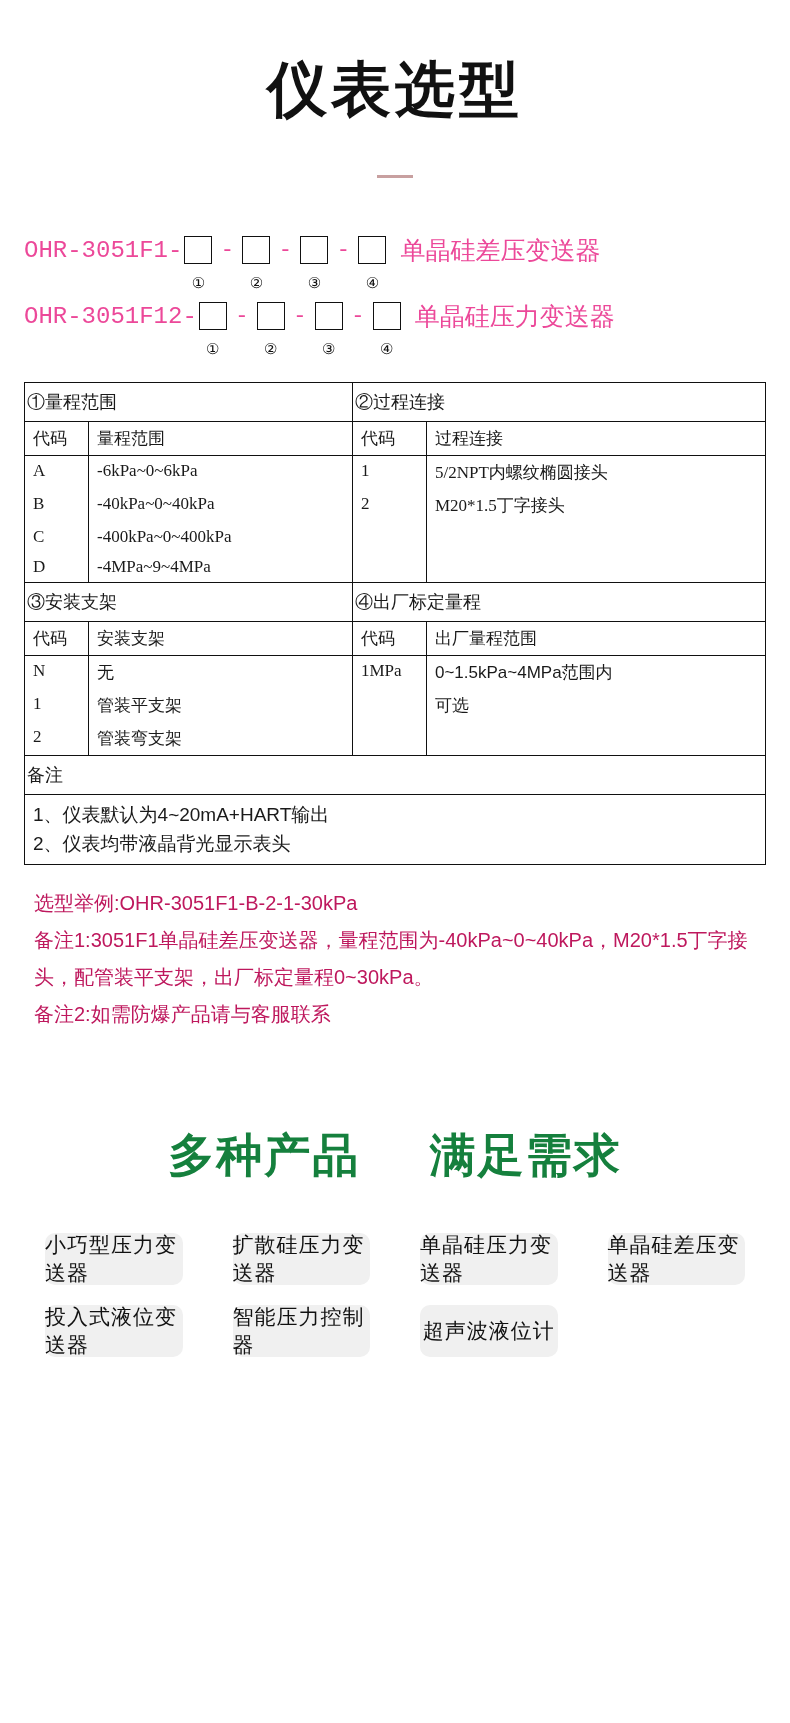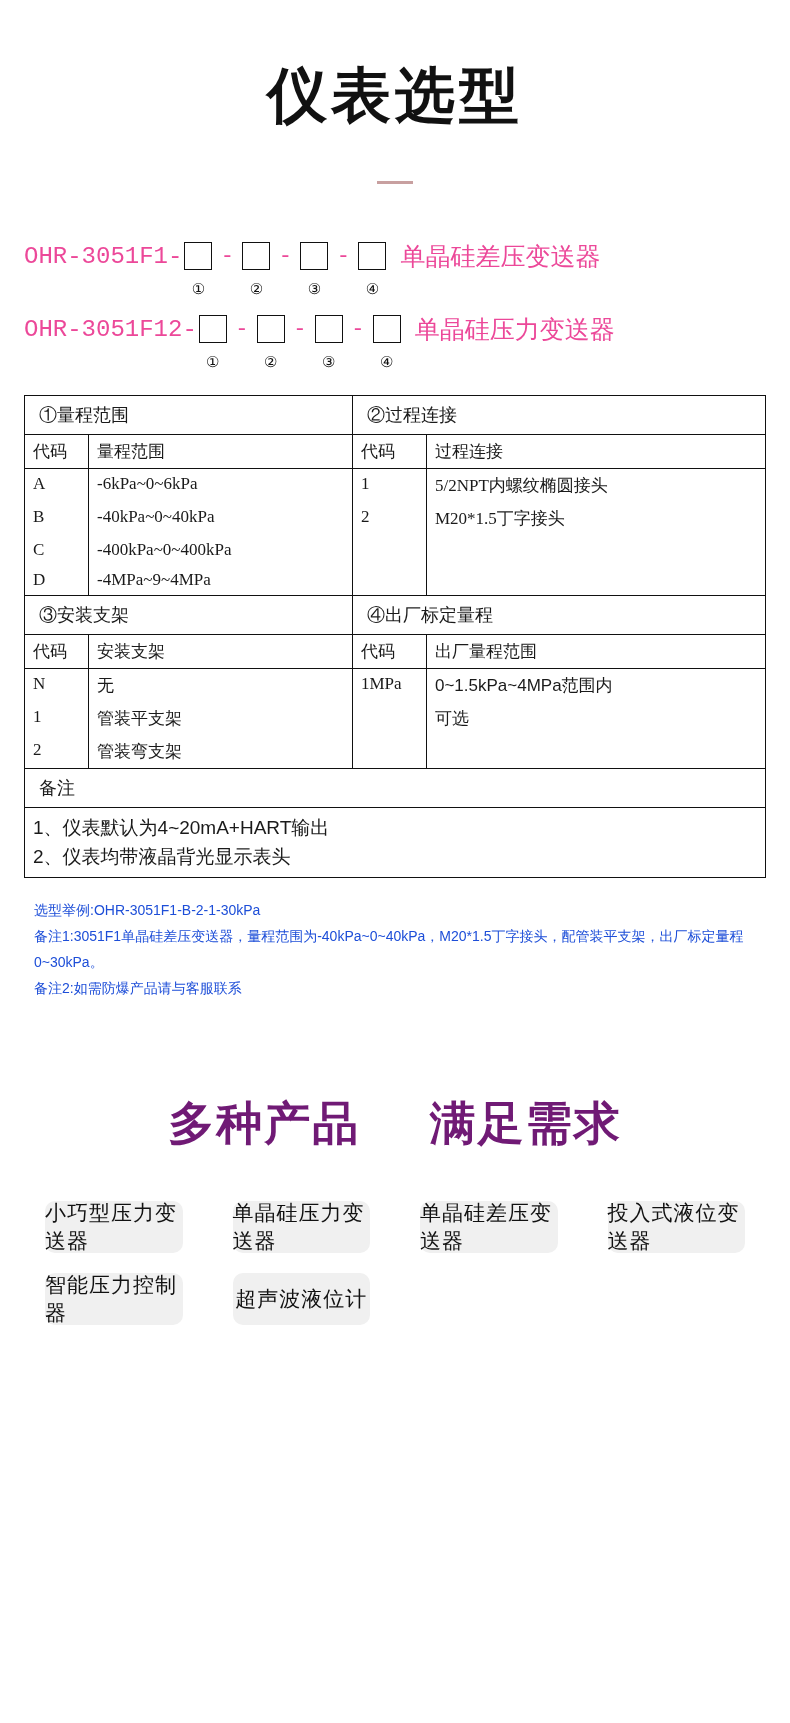--- a/index.html
+++ b/index.html
@@ -22,21 +22,21 @@
   .title-block {
     padding-top: 44px;
     text-align: center;
   }
   .main-title {
     font-size: 60px;
     font-weight: bold;
     letter-spacing: 4px;
     color: #111;
     line-height: 1.25;
-    margin: 14px;
+    margin: 8px;
   }
   .title-rule {
     width: 36px;
     height: 3px;
     background: #c8a0a0;
     margin: 48px auto 0 auto;
   }
 
   
   .model-area {
@@ -103,49 +103,49 @@
   }
   .spec-table td, .spec-table th {
     border: 1px solid #111;
     padding: 5px 8px;
     vertical-align: top;
     text-align: left;
     font-weight: normal;
   }
   .sec-header td {
     font-size: 18px;
-    padding: 7px 14px;
+    padding: 7px 2px;
     font-weight: normal;
   }
   .col-code { width: 64px; text-align: center; }
   .col-code-wide { width: 74px; text-align: center; }
   .hdr-cell { font-size: 17px; }
   .nb-top { border-top: none !important; }
   .nb-bottom { border-bottom: none !important; }
   .serif { font-family: "Liberation Serif", serif; }
   .remark-title { font-size: 18px; padding: 7px 10px; }
   .remark-body { font-size: 19px; line-height: 1.55; padding: 8px 10px 10px 10px; }
 
   
   .notes {
     margin: 20px 34px 0 34px;
-    font-size: 14px;
+    font-size: 20px;
     line-height: 1.85;
-    color: #1d4ed8;
+    color: #be185d;
   }
   .notes div { white-space: normal; }
 
   
   .sec2-title {
     margin-top: 92px;
     text-align: center;
     font-size: 46px;
     font-weight: bold;
     letter-spacing: 2px;
-    color: #701a75;
+    color: #15803d;
   }
   .sec2-title .gap { display: inline-block; width: 40px; }
 
   .chips {
     margin: 46px auto 0 auto;
     width: 700px;
     display: grid;
     grid-template-columns: 1fr 1fr 1fr 1fr;
     column-gap: 50px;
     row-gap: 20px;
@@ -191,21 +191,21 @@
       <span class="model-prefix" style="visibility:hidden">OHR-3051F1-</span>
       <span class="marker">①</span>
       <span class="marker-gap"></span>
       <span class="marker">②</span>
       <span class="marker-gap"></span>
       <span class="marker">③</span>
       <span class="marker-gap"></span>
       <span class="marker">④</span>
     </div>
 
-    <div class="model-row" style="margin-top:7px">
+    <div class="model-row" style="margin-top:0">
       <span class="model-prefix">OHR-3051F12-</span>
       <span class="slot-box"></span>
       <span class="dash">-</span>
       <span class="slot-box"></span>
       <span class="dash">-</span>
       <span class="slot-box"></span>
       <span class="dash">-</span>
       <span class="slot-box"></span>
       <span class="model-suffix">单晶硅压力变送器</span>
     </div>
@@ -310,20 +310,21 @@
   </div>
 
   <div class="sec2-title">
     <span>多种产品</span>
     <span class="gap"></span>
     <span>满足需求</span>
   </div>
 
   <div class="chips">
     <div class="chip">小巧型压力变送器</div>
+    <div class="chip">扩散硅压力变送器</div>
     <div class="chip">单晶硅压力变送器</div>
     <div class="chip">单晶硅差压变送器</div>
     <div class="chip">投入式液位变送器</div>
     <div class="chip">智能压力控制器</div>
     <div class="chip">超声波液位计</div>
   </div>
 
   <div class="bottom-pad"></div>
 </div>
 

